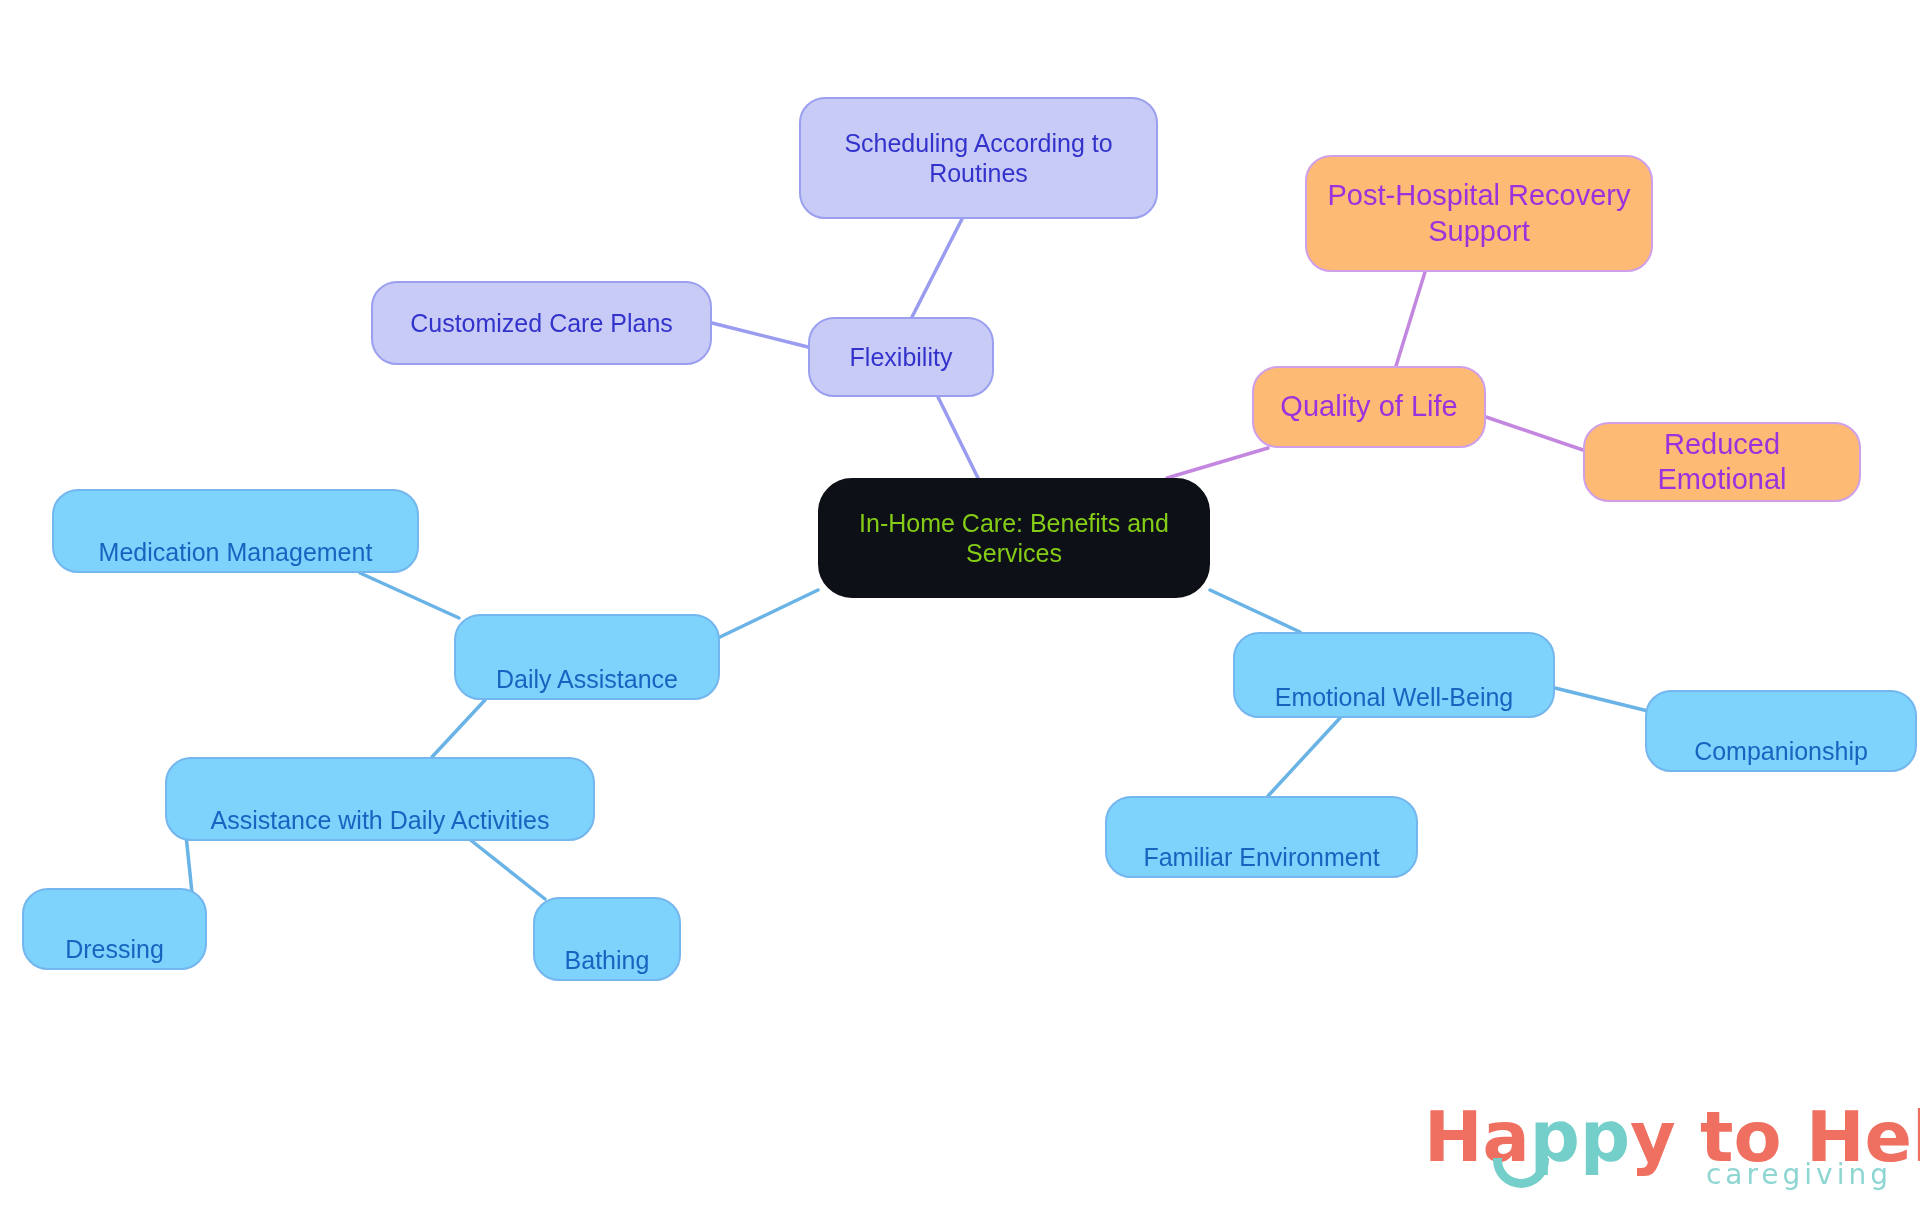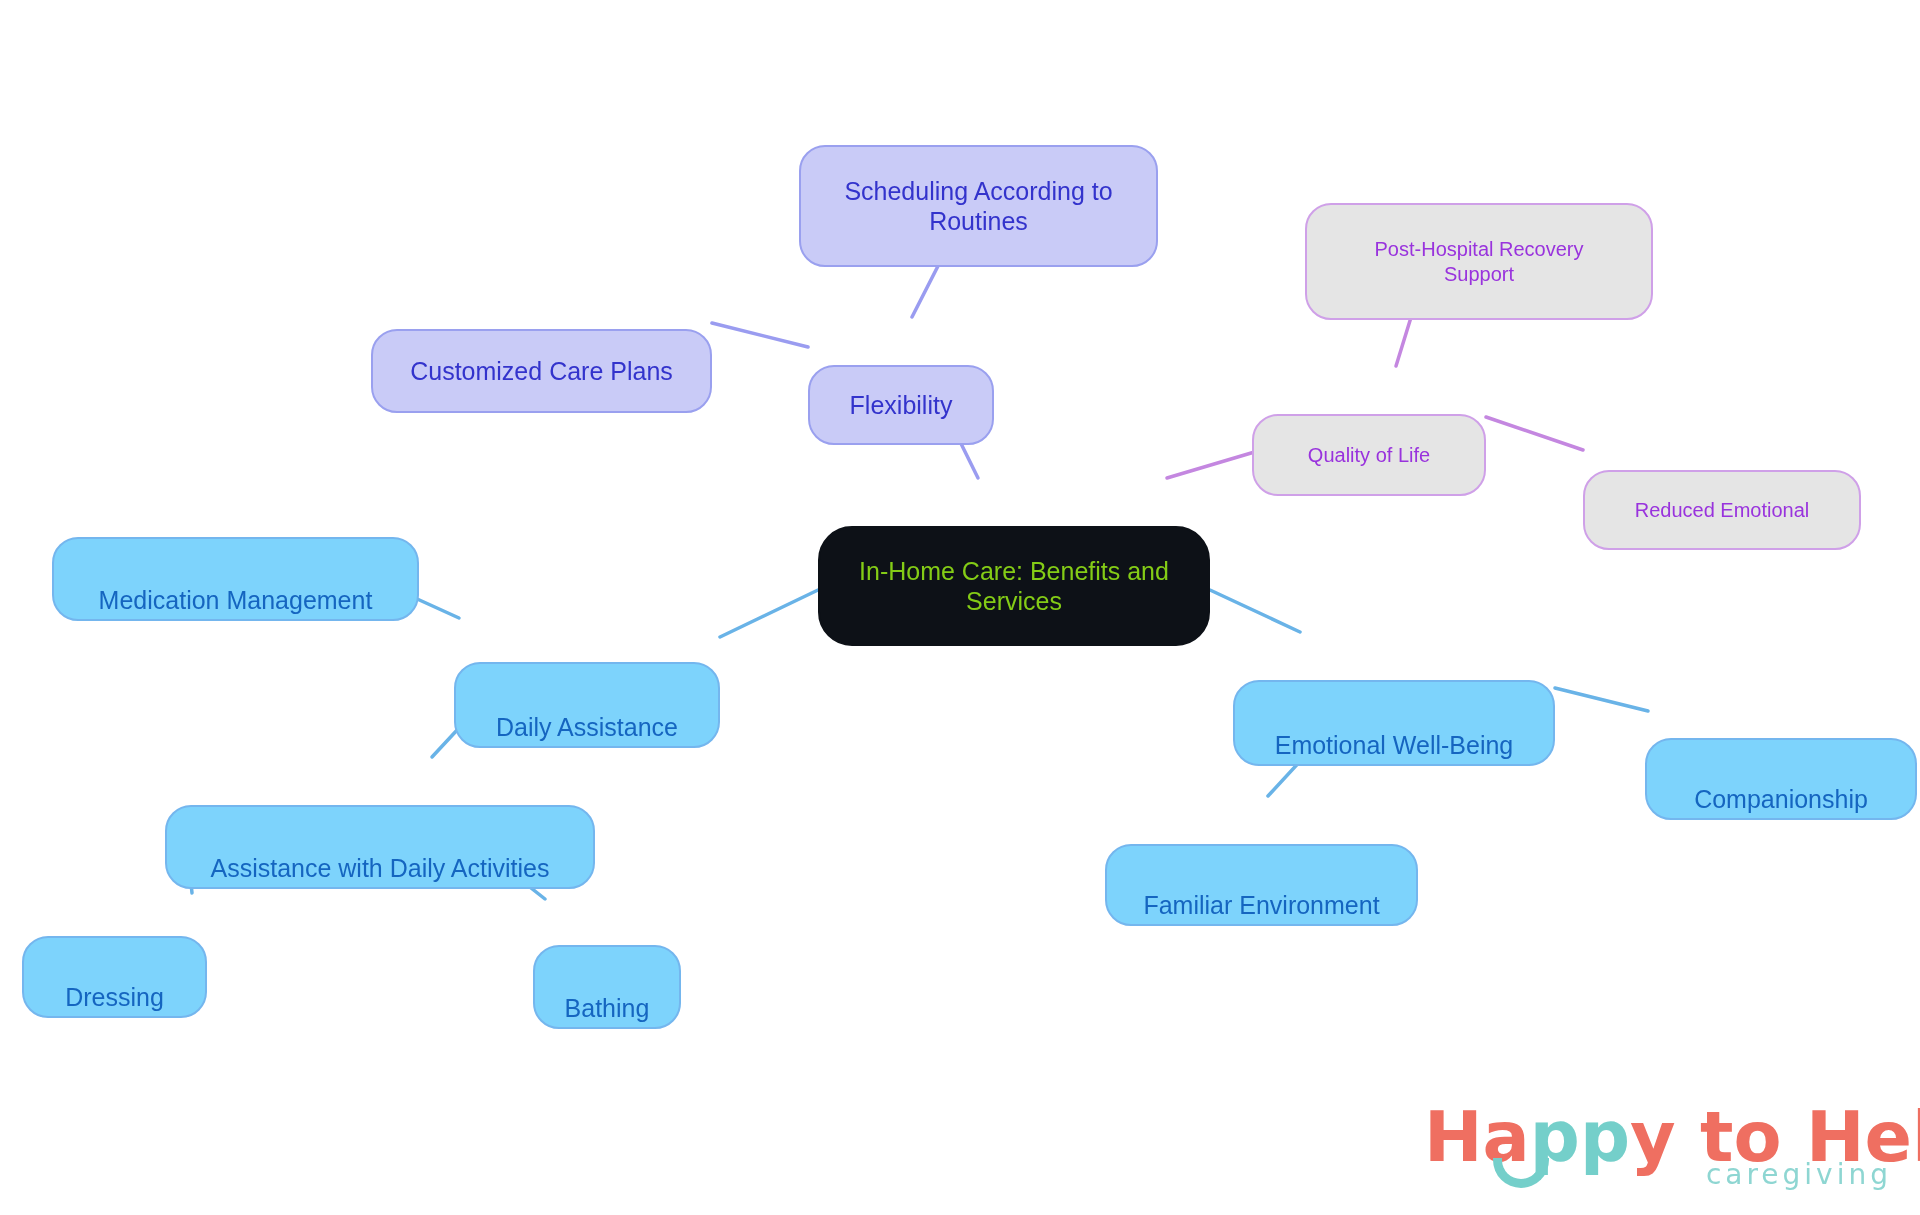--- a/index.html
+++ b/index.html
@@ -34,21 +34,20 @@
     display: flex;
     align-items: center;
     justify-content: center;
     text-align: center;
     border-radius: 26px;
     border-style: solid;
     border-width: 2px;
     line-height: 1.22;
     padding: 4px 14px;
     white-space: pre-line;
-    margin-top: 48px;
   }
   .node.root {
     background: #0d1117;
     border-color: #0d1117;
     color: #84cc16;
     font-size: 25px;
     border-radius: 34px;
   }
   .node.blue {
     background: #7dd3fc;
@@ -57,24 +56,24 @@
     font-size: 25px;
     align-items: flex-end;
   }
   .node.peri {
     background: #c9cbf7;
     border-color: #9aa0ef;
     color: #3333cc;
     font-size: 25px;
   }
   .node.lilac {
-    background: #e5e5e5;
+    background: #fdba74;
     border-color: #cfa0e8;
     color: #9933dd;
-    font-size: 20px;
+    font-size: 29px;
   }
   
   #logo {
     position: absolute;
     left: 1424px;
     top: 1096px;
     width: 470px;
     height: 108px;
   }
   .logo-word {

